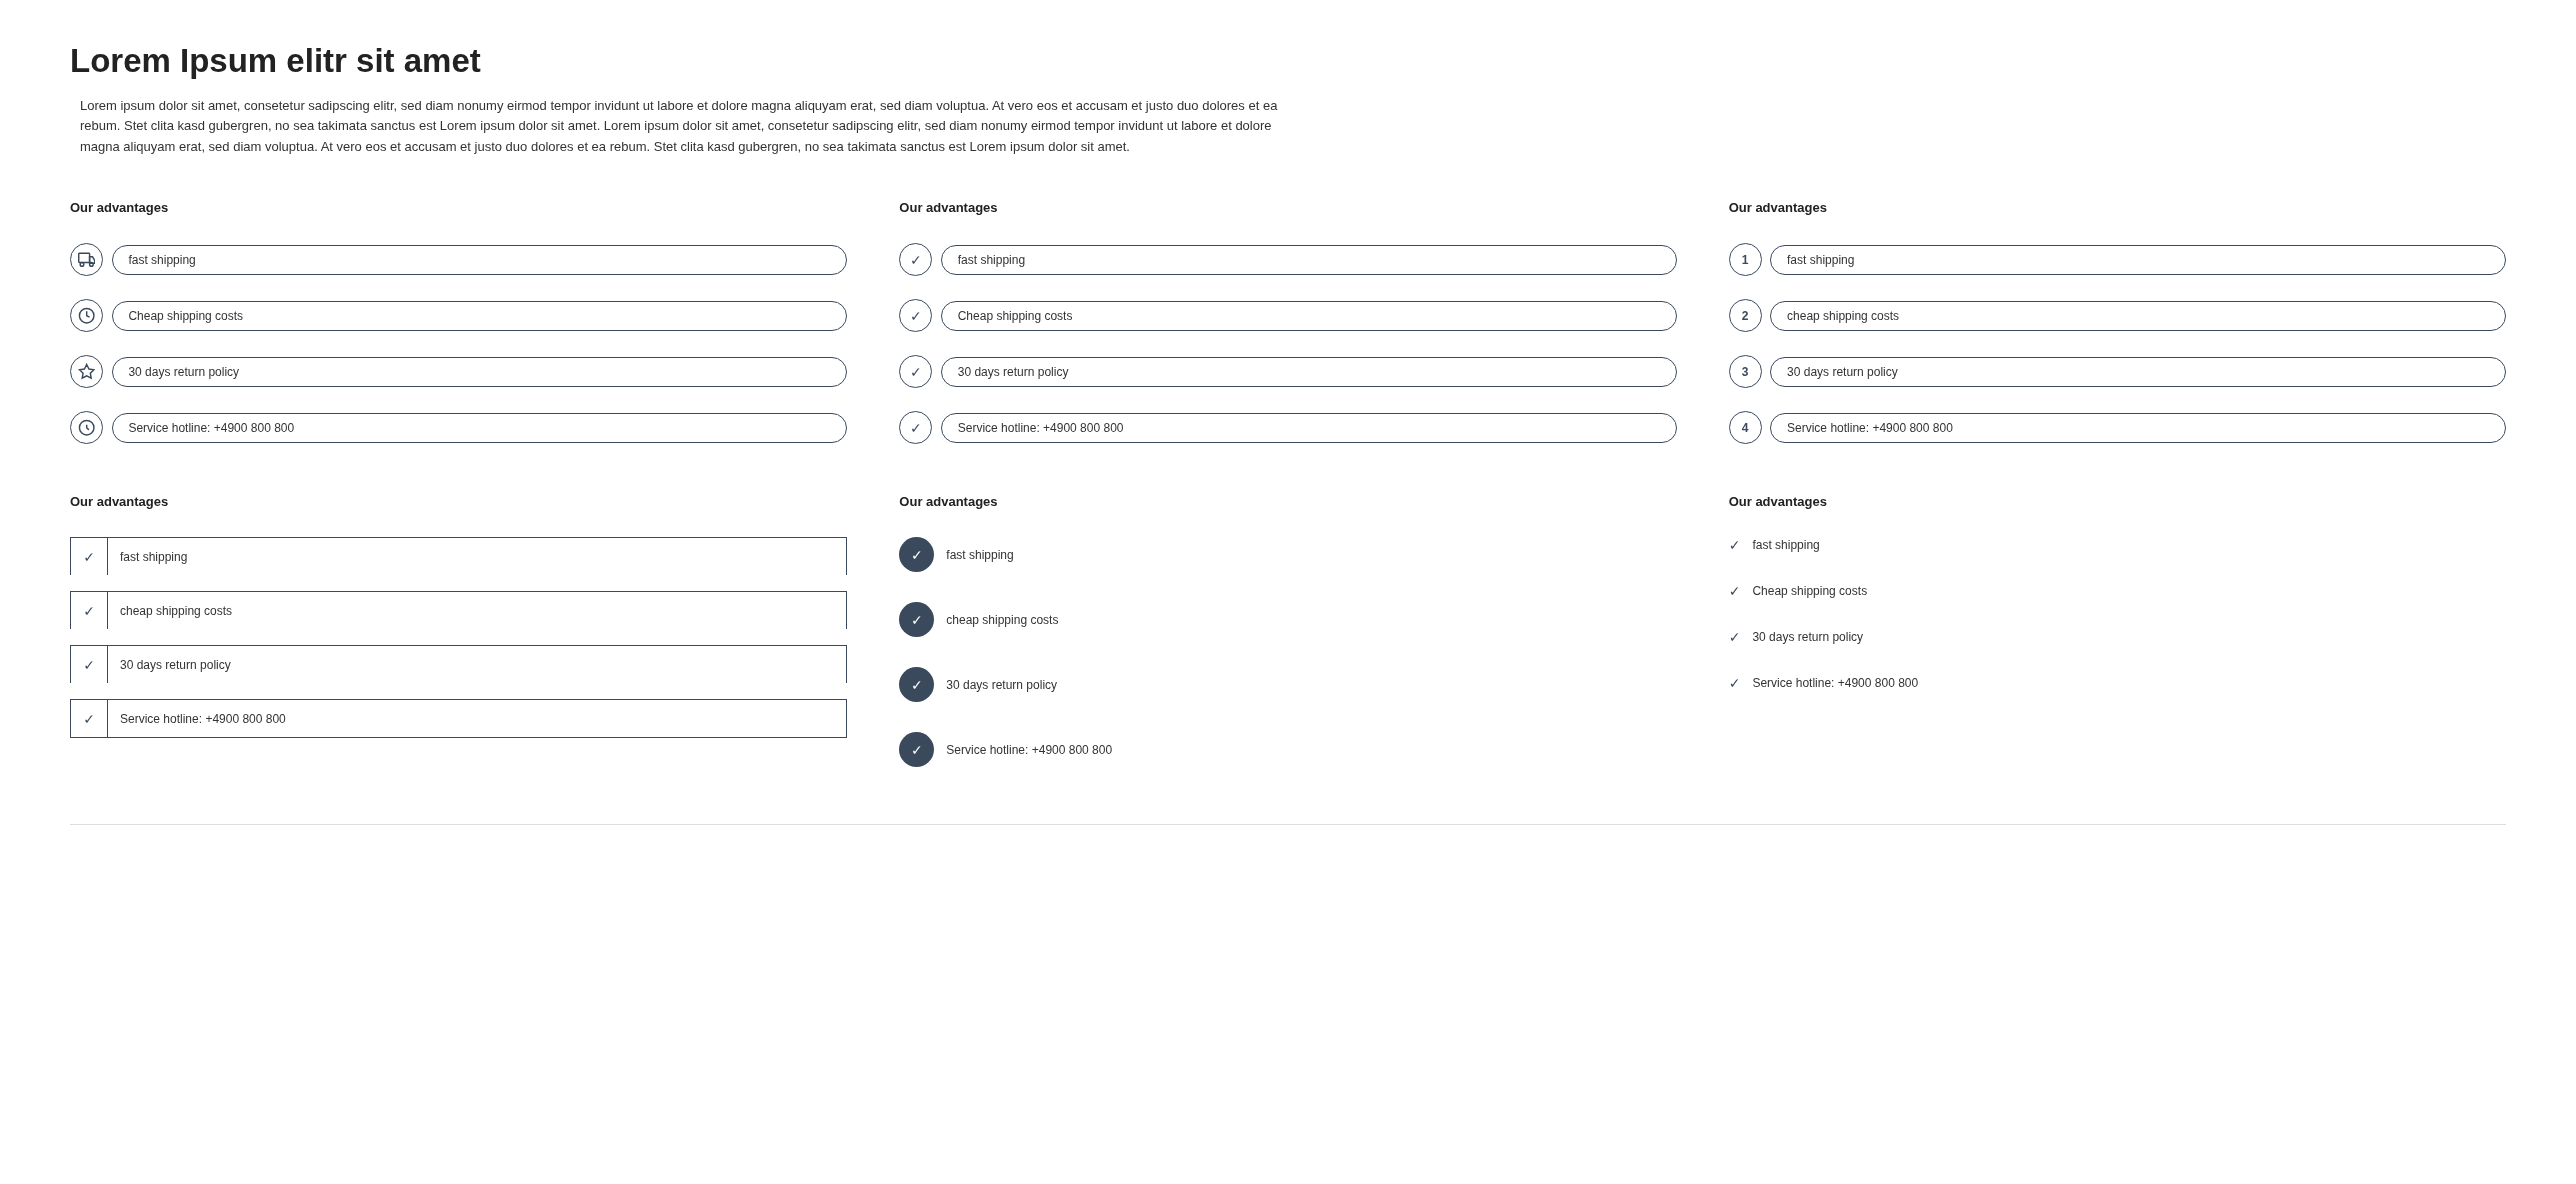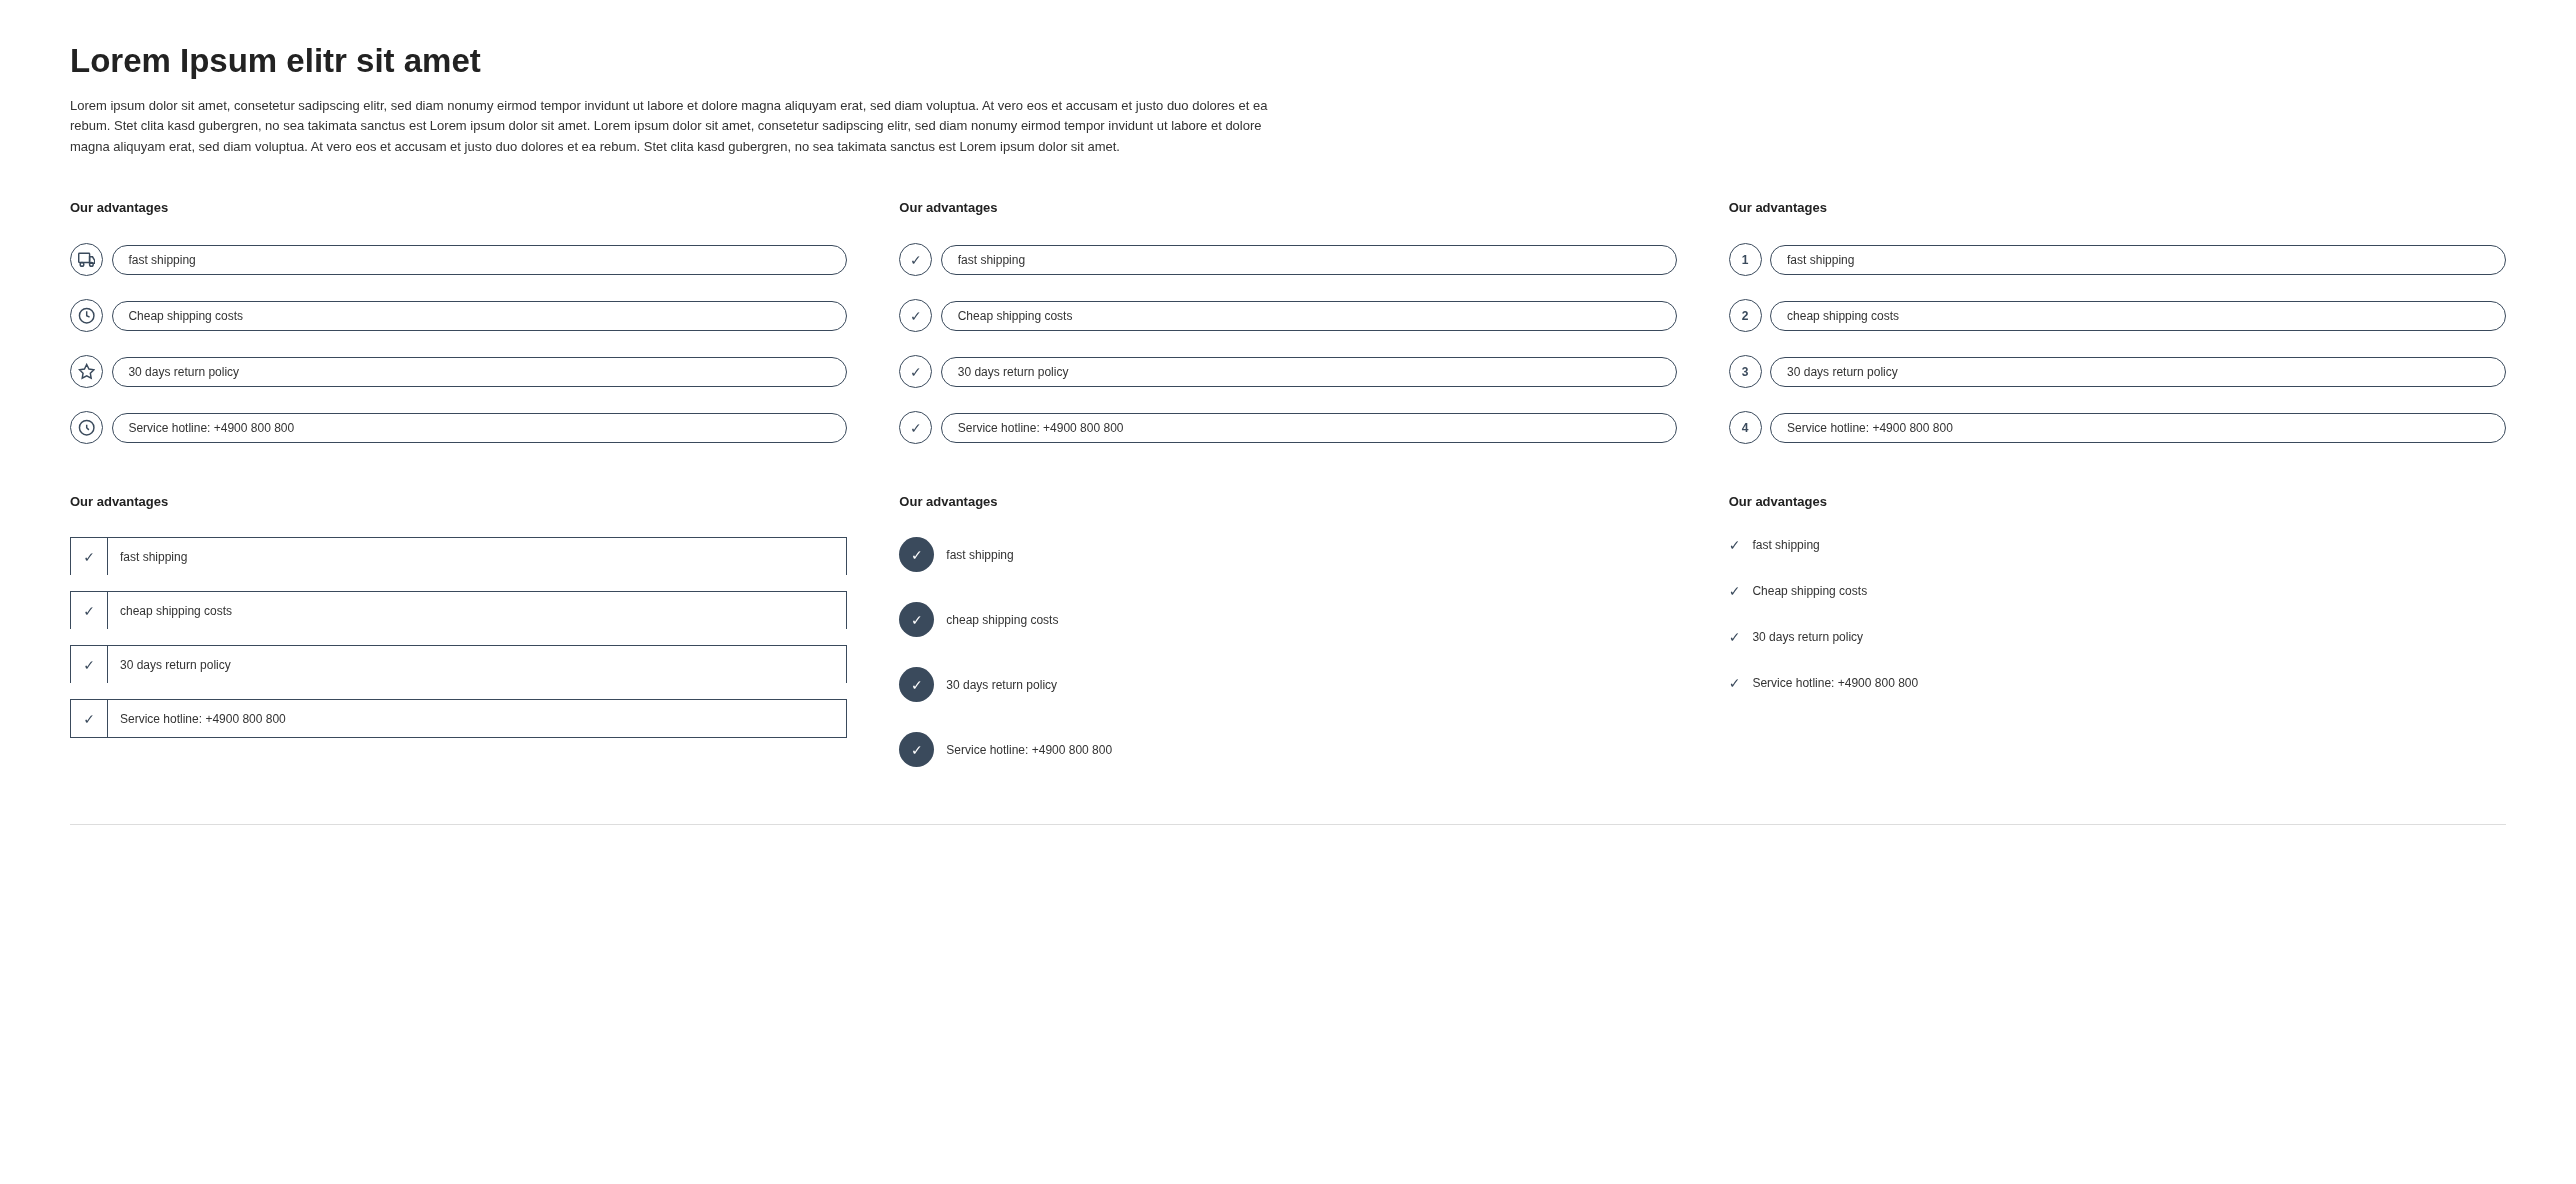--- a/index.html
+++ b/index.html
@@ -15,20 +15,21 @@
       font-weight: 700;
       margin-bottom: 15.7px;
     }
 
     .page-description {
       font-size: 13px;
       line-height: 1.6;
       color: #333;
       margin-bottom: 42px;
       max-width: 1218px;
+      margin-left: 10px;
     }
 
     .grid-3 {
       display: grid;
       grid-template-columns: repeat(3, 1fr);
       gap: 35px 52px;
       margin-bottom: 43px;
     }
 
     .advantages-block {

